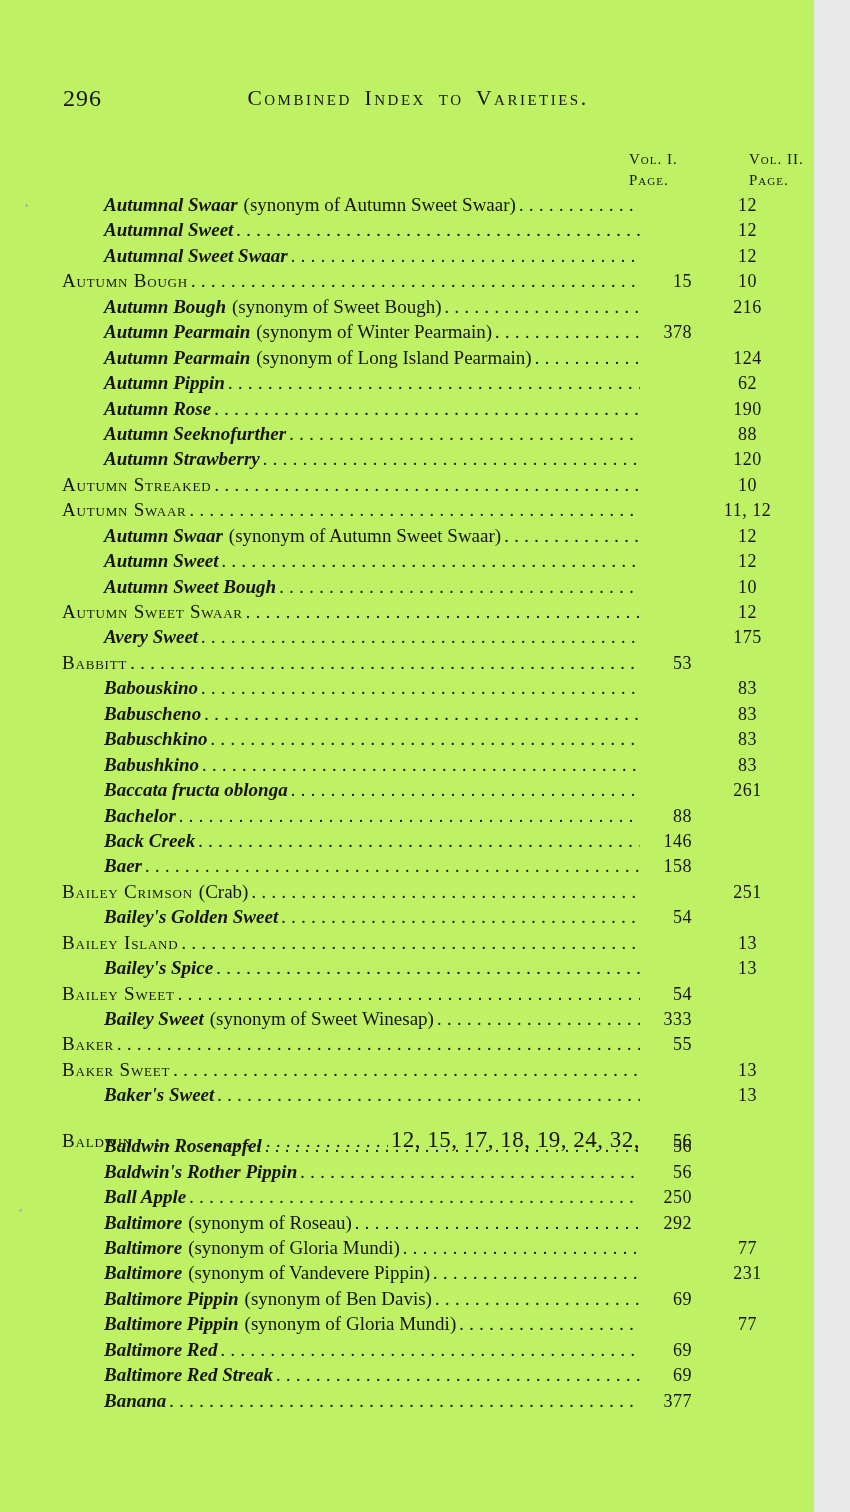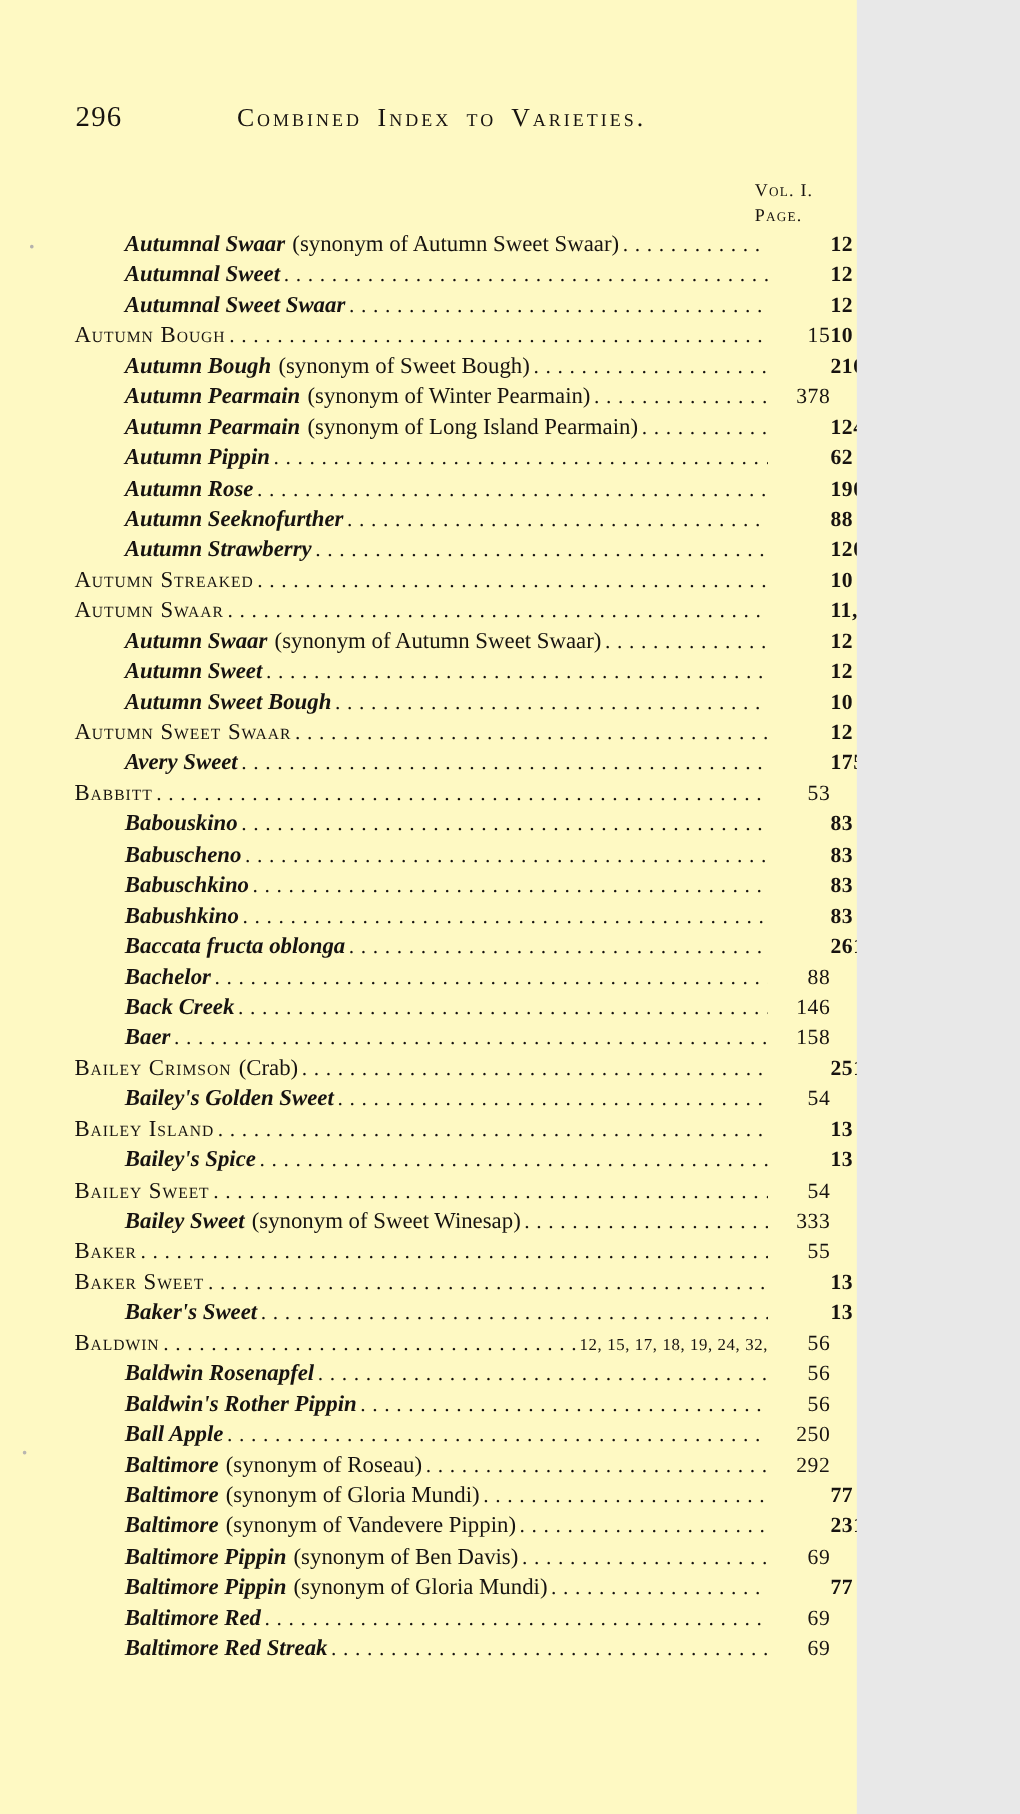--- a/index.html
+++ b/index.html
@@ -1,21 +1,21 @@
 <!DOCTYPE html>
 <html><head>
 <meta charset="utf-8">
 <style>
   html, body { margin: 0; padding: 0; }
   body { background: #e8e8e8; }
   .page {
     position: relative;
-    width: 714px;
+    width: 814px;
     height: 1512px;
-    background: #fef9c3;
+    background: #bef264;
     overflow: hidden;
     font-family: "Liberation Serif", "DejaVu Serif", serif;
     color: #171310;
   }
   .folio {
     position: absolute;
     top: 85px;
     left: 63px;
     font-size: 24px;
     letter-spacing: 1px;
@@ -73,25 +73,25 @@
     min-width: 0;
     overflow: hidden;
     white-space: nowrap;
     margin-left: 3px;
   }
   .leader::after {
     content: "........................................................................................................................";
     letter-spacing: 5.5px;
     font-size: 18px;
   }
-  .extra { margin-left: 3px; font-size: 14px; letter-spacing: 0.5px; }
+  .extra { margin-left: 3px; font-size: 23px; letter-spacing: 0.5px; margin-top: 20px; }
   .extra:empty { margin-left: 0; }
   .pgnum { font-size: 18px; letter-spacing: 0.5px; }
   .v1 { flex: 0 0 52px; text-align: right; }
-  .v2 { flex: 0 0 111px; text-align: left; font-weight: bold; }
+  .v2 { flex: 0 0 111px; text-align: center; }
   .specks {
     position: absolute;
     top: 0; left: 0; width: 1px; height: 1px;
     background: transparent;
     box-shadow:
       836px 1100px 0 1.2px #8a8a85,
       833px 1238px 0 1.5px #77726c,
       840px 1205px 0 1px #9a958e,
       838px 1290px 0 1px #8a857e,
       832px 1438px 0 1.3px #8d8882,
@@ -536,16 +536,24 @@
 
   <div class="row syn">
     <span class="name">Baltimore Red Streak</span>
     <span class="note"></span>
     <span class="leader"></span>
     <span class="extra"></span>
     <span class="pgnum v1">69</span>
     <span class="pgnum v2"></span>
   </div>
 
+  <div class="row syn">
+    <span class="name">Banana</span>
+    <span class="note"></span>
+    <span class="leader"></span>
+    <span class="extra"></span>
+    <span class="pgnum v1">377</span>
+    <span class="pgnum v2"></span>
+  </div>
 </div>
 
   <div class="specks"></div>
 </div>
 
 </body></html>

